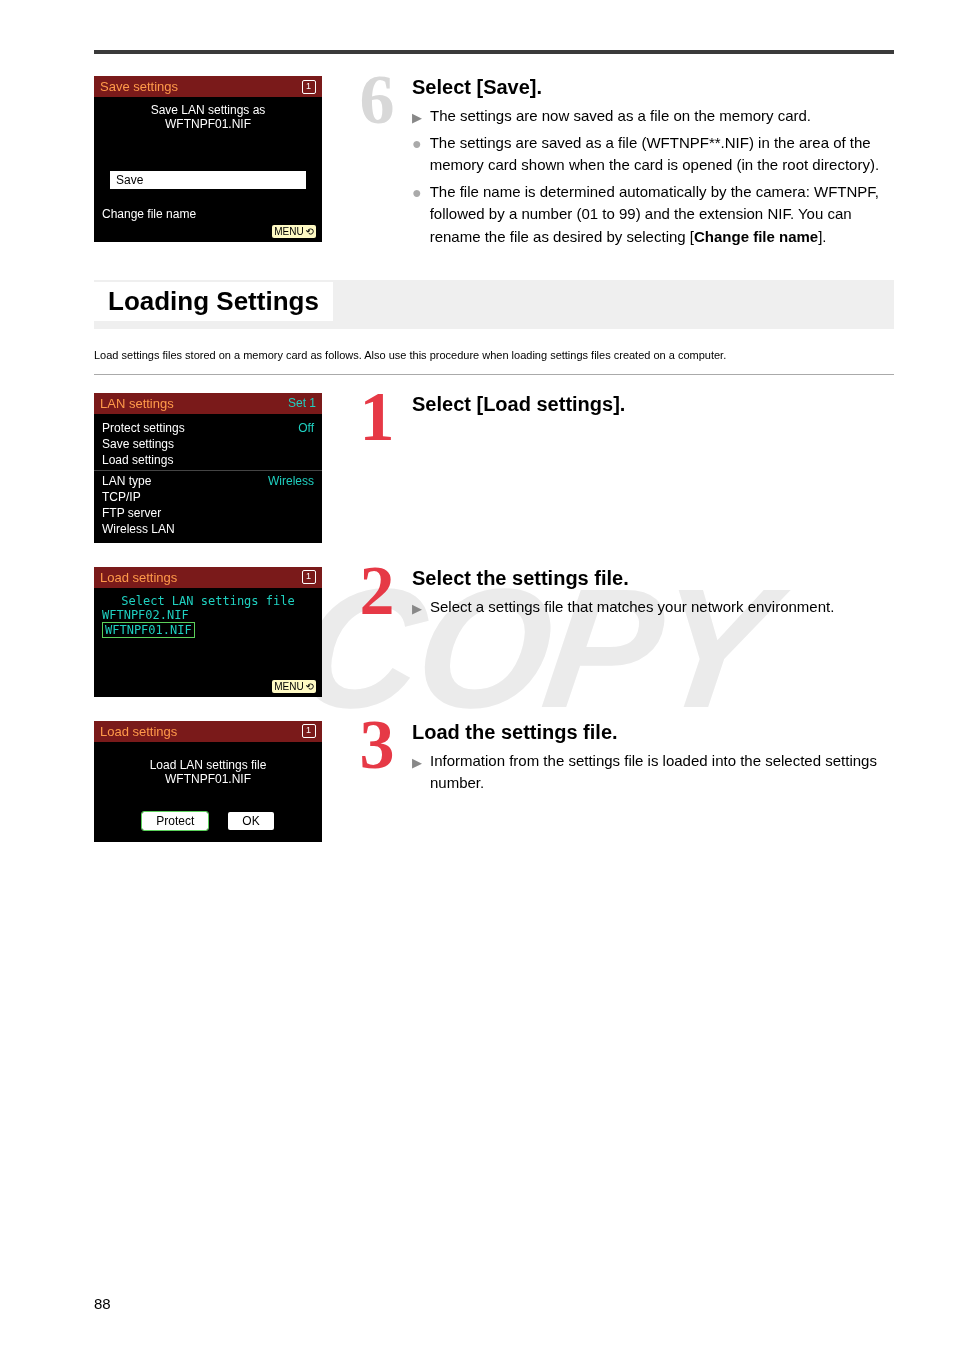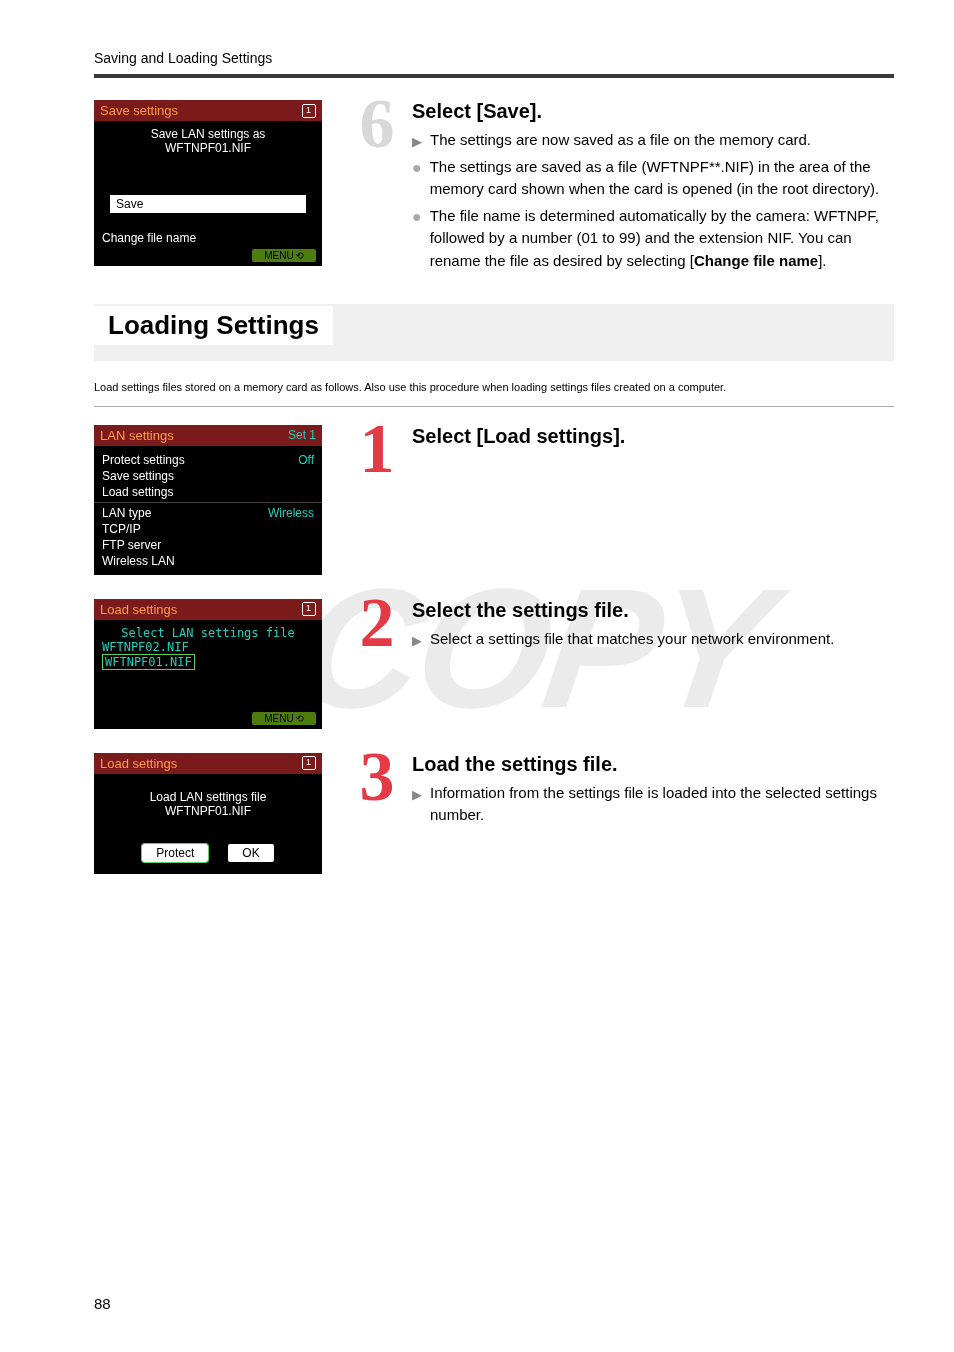--- a/index.html
+++ b/index.html
@@ -36,39 +36,39 @@
   .lcd { background: #000; color: #fff; width: 228px; font-family: Arial, sans-serif; font-size: 12px; }
   .lcd .titlebar { display: flex; justify-content: space-between; align-items: center; padding: 3px 6px; }
   .lcd .titlebar.red { background: #7a1a1a; }
   .lcd .titlebar .title { color: #ff9a4a; font-size: 13px; }
   .lcd .body { padding: 6px 8px; }
   .lcd .center { text-align: center; }
   .lcd .row { display: flex; justify-content: space-between; padding: 1px 0; }
   .lcd .hl { background: #fff; color: #000; padding: 2px 6px; margin: 0 -8px; }
   .lcd .teal { color: #1fd0c0; }
   .lcd .footer { display: flex; justify-content: flex-end; padding: 2px 6px 4px; }
-  .lcd .menu-btn { background: #4d7c0f; color: #000; font-size: 10px; padding: 1px 12px; border-radius: 2px; display: inline-flex; align-items: center; gap: 2px; }
+  .lcd .menu-btn { background: #fef9c3; color: #000; font-size: 10px; padding: 1px 2px; border-radius: 2px; display: inline-flex; align-items: center; gap: 2px; }
   .lcd .divider { border-top: 1px solid #444; margin: 2px -8px; }
   .lcd .sel { border: 1px solid #5bd05b; display: inline-block; padding: 0 2px; color: #1fd0c0; font-family: monospace; }
   .lcd .mono { font-family: monospace; color: #1fd0c0; }
   .lcd .btn { background: #fff; color: #000; padding: 2px 14px; font-size: 12px; border-radius: 2px; }
   .lcd .btn-row { display: flex; justify-content: center; gap: 20px; padding: 8px 0 6px; }
   .card-icon {
     display: inline-block; width: 14px; height: 14px;
     border: 1px solid #fff; border-radius: 2px; position: relative;
   }
   .card-icon::after { content: "1"; font-size: 9px; color: #fff; position: absolute; left: 3px; top: 0; }
 
   .section-heading {
     font-size: 26px; font-weight: bold; background: #fff;
     padding: 6px 12px; margin-bottom: 18px; display: inline-block;
     width: auto;
   }
   .section-bar {
-    background: #efefef; padding: 2px 0 16px 0; margin: 28px 0 18px 0; text-decoration: underline;
+    background: #efefef; padding: 2px 0 8px 0; margin: 28px 0 18px 0; text-decoration: underline;
   }
   .section-bar .section-heading { background: #fff; margin: 0 0 0 0; padding: 4px 14px; }
 
   .intro-text { font-size: 11px; line-height: 1.5; margin-bottom: 10px; }
   .thin-rule { border-top: 1px solid #aaa; margin: 8px 0 18px; }
 
   .watermark {
     position: absolute; left: 300px; top: 550px;
     font-size: 170px; font-weight: bold; color: #ebebeb;
     font-style: italic; letter-spacing: -4px; z-index: 0;
@@ -78,21 +78,20 @@
 
   .page-number { position: absolute; bottom: 40px; left: 94px; font-size: 15px; }
 </style>
 </head>
 <body>
 
 <div class="watermark">COPY</div>
 
 <div class="content-layer">
 
-<div class="page-header">Saving and Loading Settings</div>
 <div class="header-rule"></div>
 
 <div class="step-block">
   <div class="left">
     <div class="lcd">
       <div class="titlebar red">
         <span class="title">Save settings</span>
         <span class="card-icon"></span>
       </div>
       <div class="body center">

